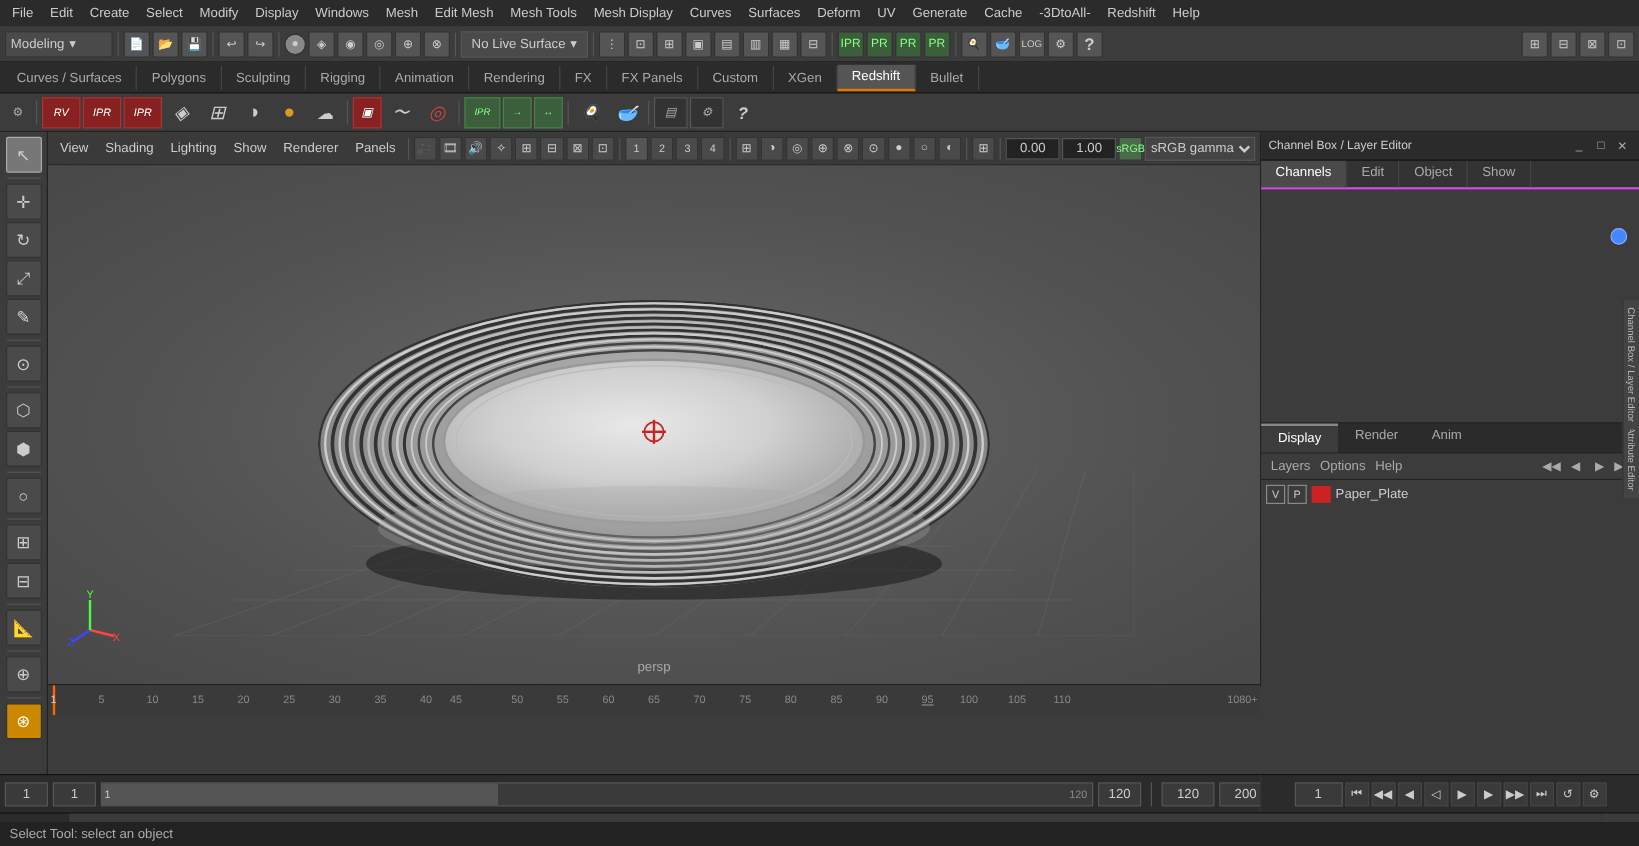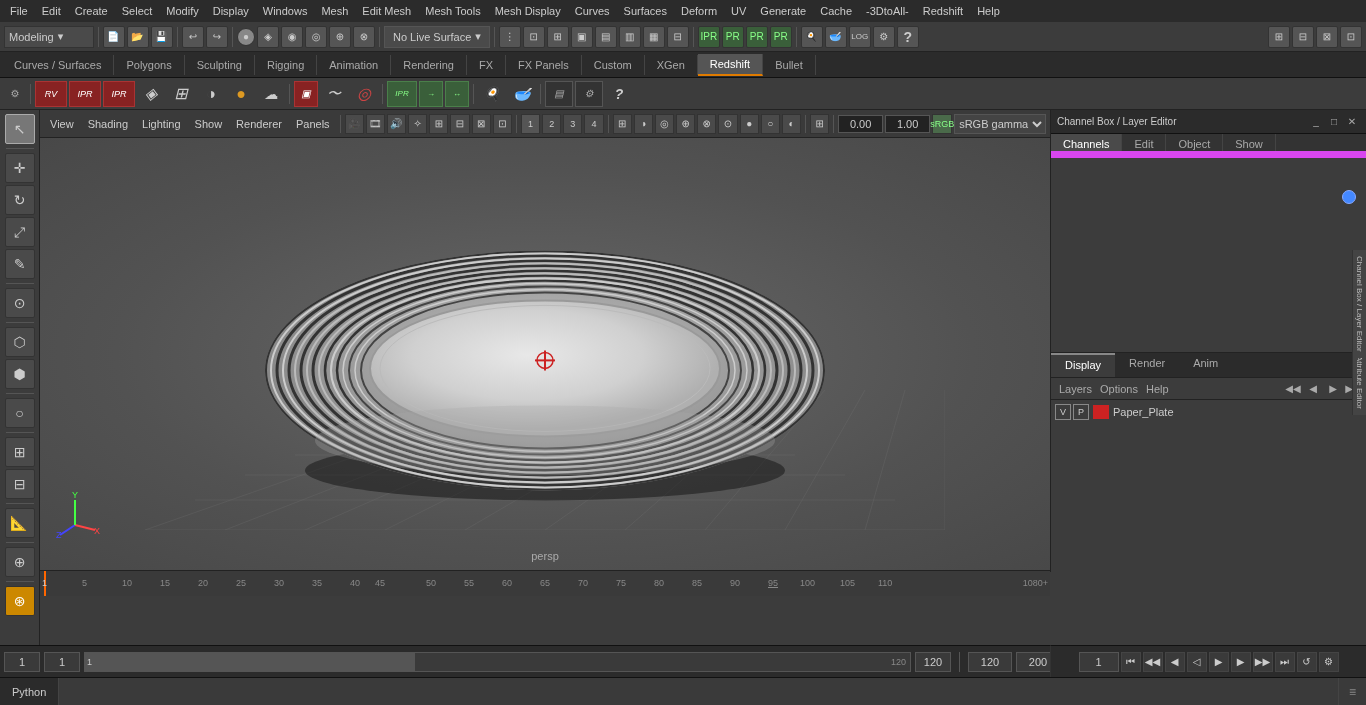--- a/index.html
+++ b/index.html
@@ -442,21 +442,21 @@
 
     <div id="channel-header" style="height:24px;background:#2b2b2b;display:flex;align-items:center;justify-content:space-between;padding:0 6px;border-bottom:1px solid #111;">
       <span style="font-size:10px;color:#ccc;">Channel Box / Layer Editor</span>
       <div style="display:flex;gap:2px;">
         <div class="channel-header-btn">_</div>
         <div class="channel-header-btn">□</div>
         <div class="channel-header-btn">✕</div>
       </div>
     </div>
 
-    <div id="channel-tabs" style="height:24px;background:#333;display:flex;border-bottom:7px solid #d946ef;">
+    <div id="channel-tabs" style="height:24px;background:#333;display:flex;border-bottom:2px solid #d946ef;">
       <span class="ch-tab active">Channels</span>
       <span class="ch-tab">Edit</span>
       <span class="ch-tab">Object</span>
       <span class="ch-tab">Show</span>
     </div>
 
     <div id="channel-content" style="flex:1;background:#3c3c3c;">
     </div>
 
     <div style="position:absolute;top:80px;right:10px;width:14px;height:14px;background:#4488ff;border:1px solid #88aaff;border-radius:50%;"></div>
@@ -572,14 +572,17 @@
     <div class="pb-btn">↺</div>
     <div class="pb-btn">⚙</div>
   </div>
 
   <div id="python-bar">
     <span id="python-label">Python</span>
     <input id="python-input" type="text" placeholder="" style="">
     <div id="python-icon">≡</div>
   </div>
 
+  <div id="status-bar" style="position:absolute;bottom:0;left:0;width:1366px;height:20px;background:#222;display:flex;align-items:center;padding:0 8px;">
+    <span id="status-text" style="font-size:11px;color:#aaa;">Select Tool: select an object</span>
+  </div>
 
 </div>
 
 </body></html>

